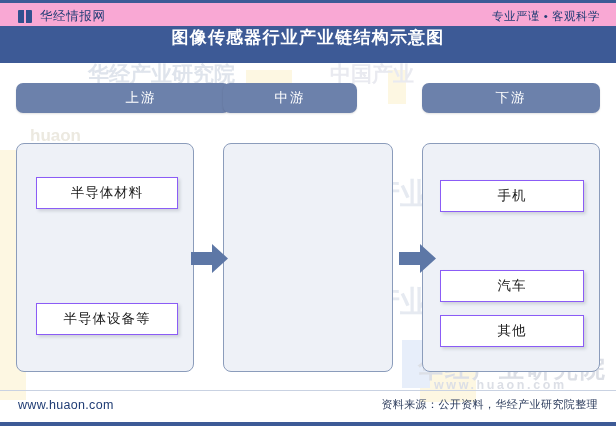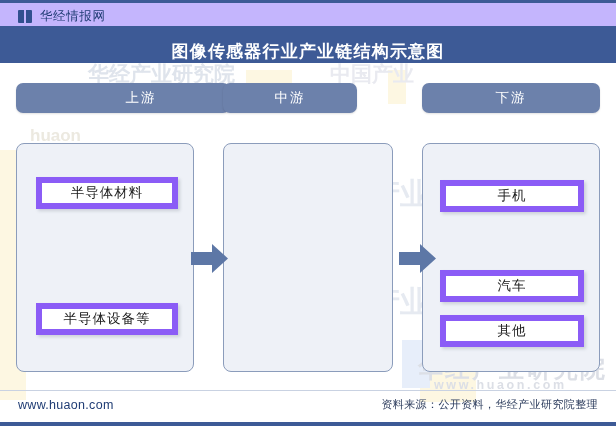--- a/index.html
+++ b/index.html
@@ -16,21 +16,21 @@
     height: 426px;
     background: #ffffff;
     overflow: hidden;
   }
 
   
   .topbar {
     position: absolute;
     left: 0; top: 0;
     width: 616px; height: 26px;
-    background: #c4b5fd;
+    background: #f9a8d4;
     border-top: 3px solid #3d5a96;
     box-sizing: border-box;
   }
   .topbar-inner {
     position: absolute;
     left: 18px; right: 16px; top: 2px;
     height: 22px;
     display: flex;
     align-items: center;
     justify-content: space-between;
@@ -66,21 +66,21 @@
     white-space: nowrap;
   }
 
   
   .titleband {
     position: absolute;
     left: 0; top: 26px;
     width: 616px; height: 37px;
     background: #3d5a96;
     display: flex;
-    align-items: flex-end;
+    align-items: flex-start;
     justify-content: center;
   }
   .titleband .title-text {
     color: #ffffff;
     font-size: 17px;
     font-weight: bold;
     letter-spacing: 1.2px;
     white-space: nowrap;
   }
 
@@ -179,21 +179,21 @@
     box-sizing: border-box;
   }
   .panel-up   { left: 16px;  top: 80px; width: 178px; height: 229px; }
   .panel-mid  { left: 223px; top: 80px; width: 170px; height: 229px; }
   .panel-down { left: 422px; top: 80px; width: 178px; height: 229px; }
 
   
   .node {
     position: absolute;
     background: #ffffff;
-    border: 6px solid #8b5cf6;
+    border: 1px solid #8b5cf6;
     box-sizing: border-box;
     display: flex;
     align-items: center;
     justify-content: center;
     box-shadow: 2px 2px 3px rgba(120,125,140,0.28);
   }
   .node-label {
     font-size: 13.5px;
     color: #1a1a1a;
     letter-spacing: 1px;
@@ -273,20 +273,21 @@
 
   <div class="topbar">
     <div class="topbar-inner">
       <div class="brand">
         <span class="brand-mark">
           <span class="l"></span>
             <span class="r"></span>
         </span>
         <span class="brand-name">华经情报网</span>
       </div>
+      <div class="tagline">专业严谨 • 客观科学</div>
     </div>
   </div>
 
   <div class="titleband">
     <span class="title-text">图像传感器行业产业链结构示意图</span>
   </div>
 
   <div class="stage">
 
     <div class="pill pill-up">

